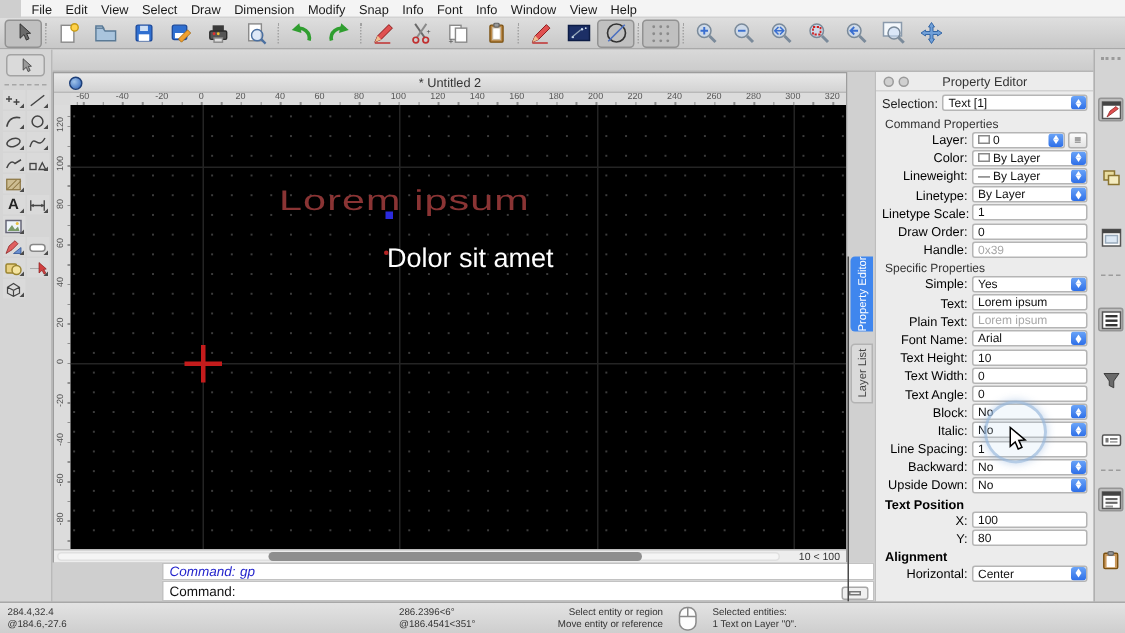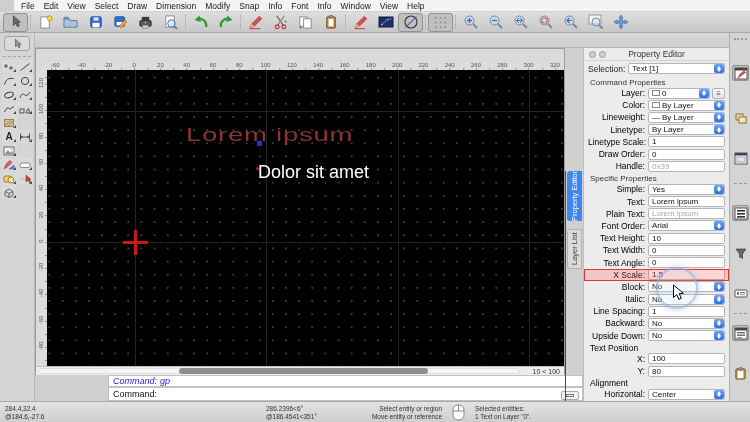--- a/index.html
+++ b/index.html
@@ -68,21 +68,21 @@
 .vtab.active{background:#3f86ee;color:#fff;top:123px;height:50px}
 .vtab.idle{background:#dadada;color:#444;border:1px solid #b3b3b3;top:181px;height:40px}
 
 
 .panel{position:absolute;left:583px;top:48px;width:146px;height:353px;background:#ececec;border-left:1px solid #bdbdbd;overflow:hidden;font-size:8.5px}
 .ptitle{height:13px;position:relative;display:flex;align-items:center;justify-content:center;color:#333;border-bottom:1px solid #d2d2d2}
 .wc{position:absolute;left:5px;top:3px;width:7px;height:7px;border-radius:50%;background:#d0d0d0;border:1px solid #9a9a9a}
 .wc2{left:15px}
 .selrow{height:15px;display:flex;align-items:center;padding:0 4px;gap:3px}
 .shead{height:11px;display:flex;align-items:end;padding-left:6px;color:#333;font-size:8px}
-.shead.bold{font-weight:normal;color:#000;font-size:8.5px}
+.shead.bold{font-weight:bold;color:#000;font-size:8.5px}
 .prow{height:12.2px;display:flex;align-items:center;padding:0 4px;position:relative}
 .plabel{width:60px;text-align:right;padding-right:3px;color:#000;flex:none;white-space:nowrap;font-size:8.5px}
 .pctl{flex:1;height:11px;background:#fff;border:1px solid #b5b5b5;border-radius:2px;display:flex;align-items:center;padding:0 11px 0 3px;position:relative;font-size:8px;color:#111;white-space:nowrap;overflow:hidden}
 .combo .cbtn{position:absolute;right:0;top:0;width:10px;height:100%;background:linear-gradient(#6aa4f8,#2e6fe8);border-radius:2px}
 .cbtn::before{content:"";position:absolute;left:2.5px;top:1.5px;border-left:2.5px solid transparent;border-right:2.5px solid transparent;border-bottom:3px solid #fff}
 .cbtn::after{content:"";position:absolute;left:2.5px;bottom:1.5px;border-left:2.5px solid transparent;border-right:2.5px solid transparent;border-top:3px solid #fff}
 .menubtn{flex:none;width:13px;height:11px;border:1px solid #b0b0b0;border-radius:2px;background:linear-gradient(#fdfdfd,#e4e4e4);margin-left:2px;font-size:8px;line-height:10px;text-align:center;color:#555}
 .swatch{width:8px;height:6px;border:1px solid #888;background:#fff;margin-right:2px;flex:none}
 .lwdash{margin-right:2px;color:#111}
 .muted{color:#a8a8a8}
@@ -412,20 +412,24 @@
       <span class="ptool">
           <svg width="12" height="10" viewBox="0 0 12 10">
             <path d="M2 3.5 L6 1 L10 3.5 L10 7.5 L6 9.5 L2 7.5 Z M2 3.5 L6 5.5 L10 3.5 M6 5.5 V9.5" fill="none" stroke="#444" stroke-width="0.8"></path>
           </svg>
         </span>
       <span class="ptool empty"></span>
     </div>
   </div>
 
   <div class="docwin">
+    <div class="doc-title">
+      <span class="doc-icon"></span>
+      <span>* Untitled 2</span>
+    </div>
     <div class="hruler">
 
     <span class="hlab" style="--i: 0;">-60</span>
         <span class="hlab" style="--i: 1;">-40</span>
         <span class="hlab" style="--i: 2;">-20</span>
         <span class="hlab" style="--i: 3;">0</span>
         <span class="hlab" style="--i: 4;">20</span>
         <span class="hlab" style="--i: 5;">40</span>
         <span class="hlab" style="--i: 6;">60</span>
         <span class="hlab" style="--i: 7;">80</span>
@@ -571,21 +575,21 @@
           <span>Lorem ipsum</span>
         </span>
     </div>
     <div class="prow">
       <span class="plabel">Plain Text:</span>
       <span class="pctl">
           <span class="muted">Lorem ipsum</span>
         </span>
     </div>
     <div class="prow">
-      <span class="plabel">Font Order:</span>
+      <span class="plabel">Font Name:</span>
       <span class="pctl combo">
           <span>Arial</span>
           <span class="cbtn"></span>
         </span>
     </div>
     <div class="prow">
       <span class="plabel">Text Height:</span>
       <span class="pctl">
           <span>10</span>
         </span>
@@ -593,26 +597,20 @@
     <div class="prow">
       <span class="plabel">Text Width:</span>
       <span class="pctl">
           <span>0</span>
         </span>
     </div>
     <div class="prow">
       <span class="plabel">Text Angle:</span>
       <span class="pctl">
           <span>0</span>
-        </span>
-    </div>
-    <div class="prow hl">
-      <span class="plabel">X Scale:</span>
-      <span class="pctl">
-          <span>1.5</span>
         </span>
     </div>
     <div class="prow">
       <span class="plabel">Block:</span>
       <span class="pctl combo">
           <span>No</span>
           <span class="cbtn"></span>
         </span>
     </div>
     <div class="prow">

